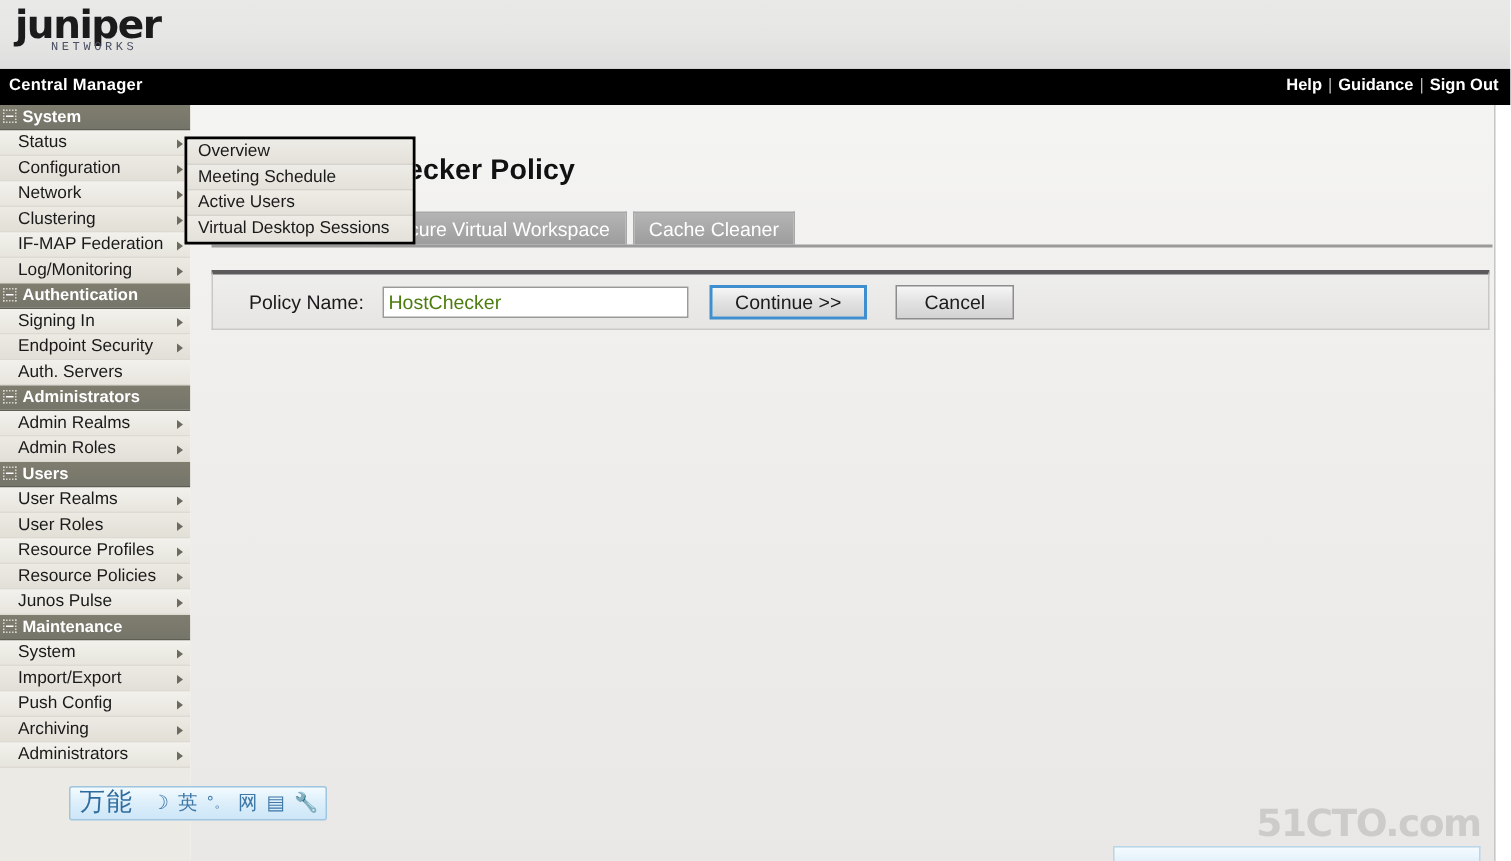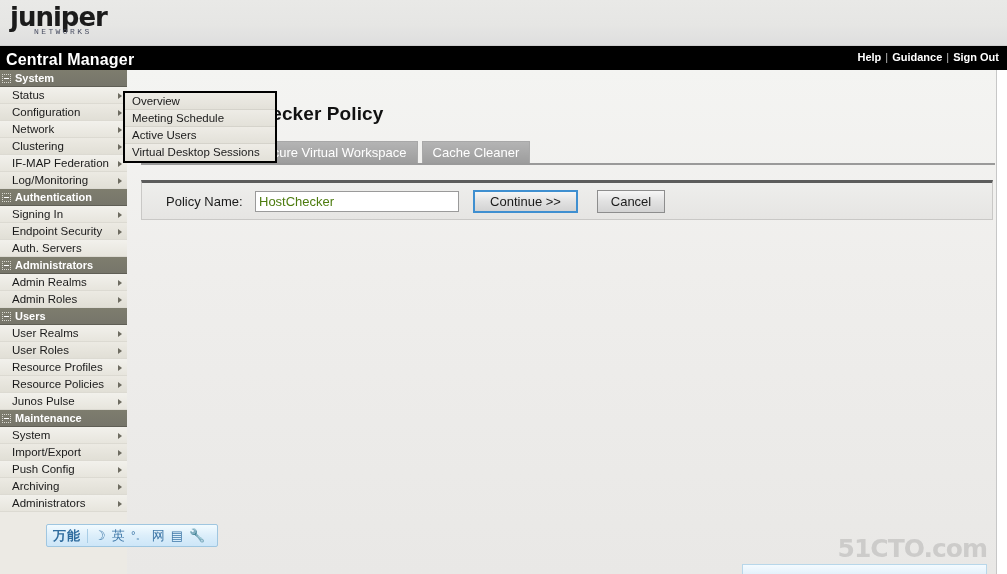--- a/index.html
+++ b/index.html
@@ -53,21 +53,21 @@
     position: absolute;
     left: 0; top: 46px;
     width: 1007px; height: 24px;
     background: #000000;
     box-sizing: border-box;
   }
   #central-title {
     position: absolute;
     left: 6px; top: 5px;
     color: #ffffff;
-    font-size: 16px;
+    font-size: 11px;
     font-weight: bold;
     letter-spacing: .2px;
   }
   #header-links {
     position: absolute;
     right: 8px; top: 5px;
     color: #ffffff;
     font-size: 11px;
     font-weight: bold;
     white-space: nowrap;
@@ -236,21 +236,21 @@
     white-space: nowrap;
   }
   #continue-button {
     left: 331px;
     width: 105px;
     border: 2px solid #3f8fd0;
     line-height: 19px;
   }
   #cancel-button {
     left: 455px;
-    width: 68px;
+    width: 79px;
   }
 
   
   #dropdown-menu {
     position: absolute;
     left: 123px; top: 91px;
     width: 154px;
     background: #e7e5de;
     border: 2px solid #000000;
     box-sizing: border-box;
@@ -285,23 +285,23 @@
   }
   #ime-bar .ime-cell {
     font-family: "DejaVu Sans", sans-serif;
     color: #3f78a8;
     font-size: 13px;
     padding: 0 3px;
     line-height: 21px;
     white-space: nowrap;
   }
   #ime-bar .ime-logo {
-    font-weight: bold;
+    font-weight: normal;
     color: #2f6c9e;
-    font-size: 13px;
+    font-size: 17px;
     letter-spacing: 1px;
   }
   #ime-bar .ime-divider {
     width: 1px; height: 14px;
     background: #a8cde6;
     margin: 0 3px;
   }
   #ime-bar .ime-small { font-size: 10px; }
 
   

